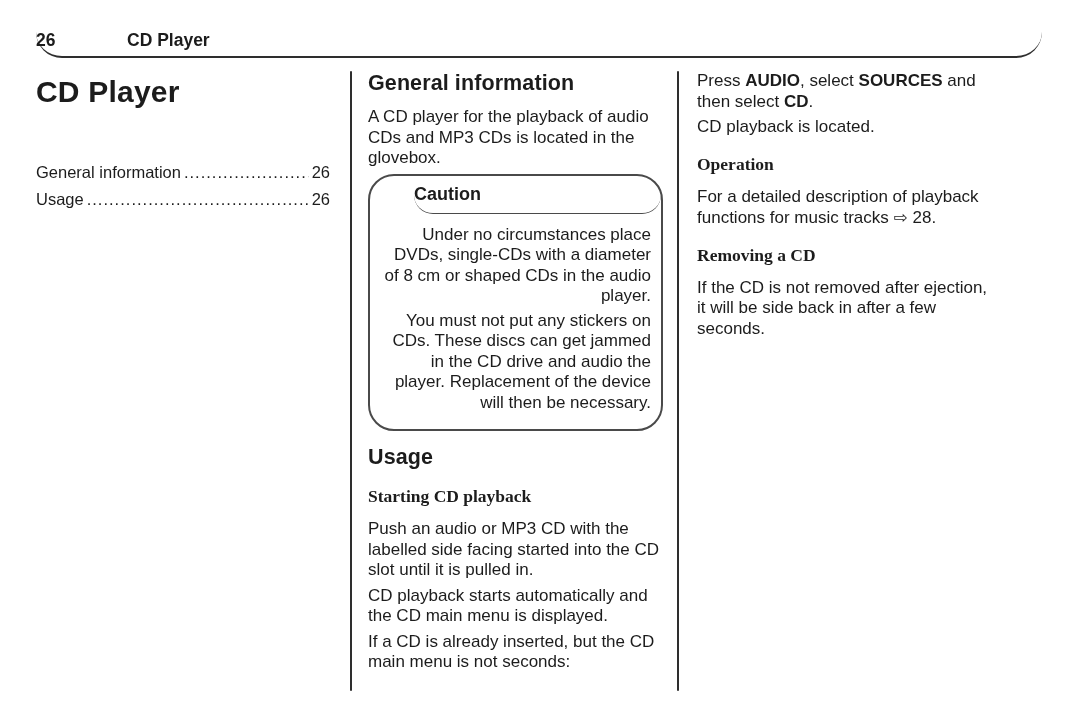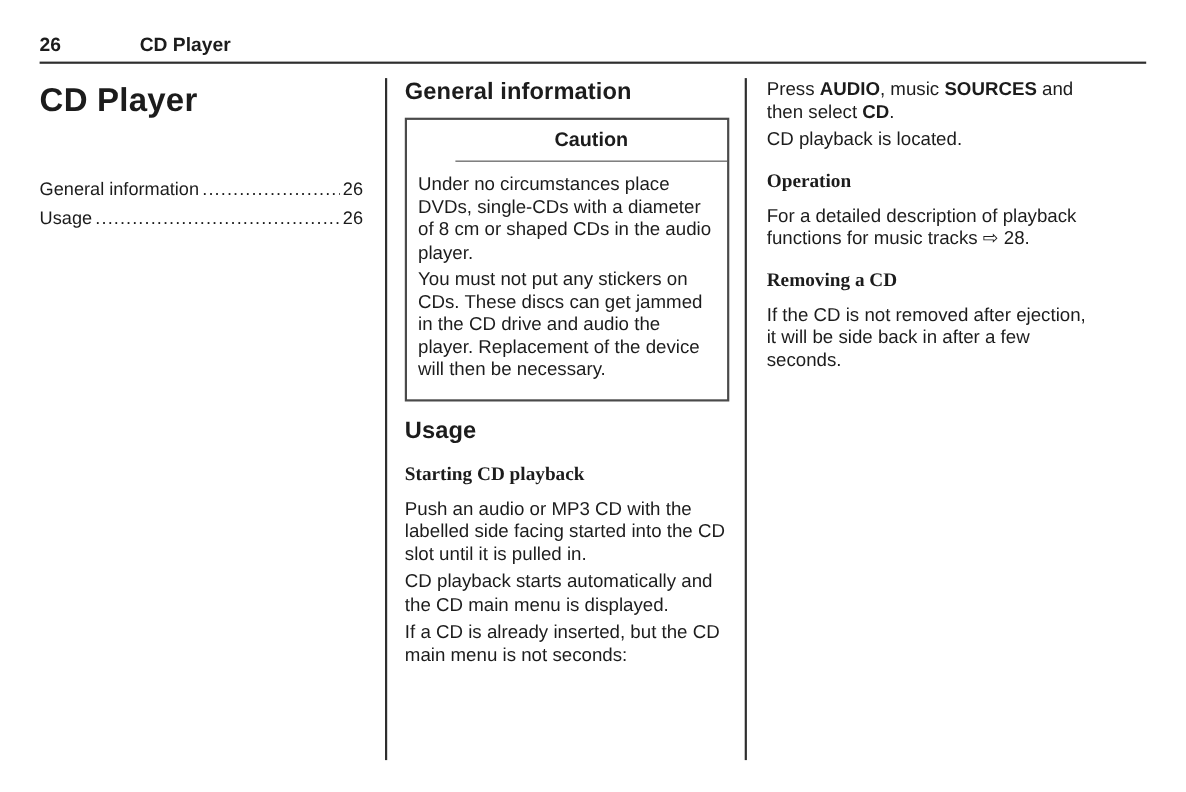--- a/index.html
+++ b/index.html
@@ -1,15 +1,15 @@
 <!DOCTYPE html>
 <html><head>
 <meta charset="utf-8">
 <style>
-  * { margin: 0; padding: 0; box-sizing: border-box; }
+  * { margin: 0; padding: 0; box-sizing: border-box; border-radius: 26px; }
   html, body { background: #ffffff; }
   .page {
     position: relative;
     width: 1078px;
     height: 720px;
     background: #ffffff;
     font-family: "Liberation Sans", "DejaVu Sans", sans-serif;
     color: #1c1c1c;
     overflow: hidden;
   }
@@ -76,29 +76,29 @@
     line-height: 20.5px;
     margin-bottom: 5px;
   }
   
   .caution-box {
     border: 2px solid #4a4a4a;
     margin-top: 3px;
     margin-bottom: 12px;
   }
   .caution-title {
-    text-align: center;
+    text-align: left;
     font-weight: bold;
     font-size: 18px;
     padding: 8px 0 8px 0;
     border-bottom: 1px solid #4a4a4a;
     margin-left: 44px;
   }
   .caution-body { padding: 11px 10px 12px 10px; }
-  .caution-body p.body { margin-bottom: 4px; }
+  .caution-body p.body { margin-bottom: 4px; text-align: right; }
   .usage-heading { margin-top: 14px; }
   .inline-icon { font-family: "DejaVu Sans", sans-serif; }
 </style>
 </head>
 <body>
 
 <div class="page">
 
   <div class="running-header">
     <span class="pagenum">26</span>
@@ -120,41 +120,42 @@
           <span class="toc-leader">........................................................................</span>
           <span class="toc-page">26</span>
         </div>
       </div>
     </div>
 
     <div class="vdivider"></div>
 
     <div class="col-mid">
       <h2 class="section">General information</h2>
+      <p class="body">A CD player for the playback of audio CDs and MP3 CDs is located in the glovebox.</p>
 
       <div class="caution-box">
         <div class="caution-title">Caution</div>
         <div class="caution-body">
           <p class="body">Under no circumstances place DVDs, single-CDs with a diameter of 8 cm or shaped CDs in the audio player.</p>
           <p class="body">You must not put any stickers on CDs. These discs can get jammed in the CD drive and audio the player. Replacement of the device will then be necessary.</p>
         </div>
       </div>
 
       <h2 class="section usage-heading">Usage</h2>
       <h3 class="sub">Starting CD playback</h3>
       <p class="body">Push an audio or MP3 CD with the labelled side facing started into the CD slot until it is pulled in.</p>
       <p class="body">CD playback starts automatically and the CD main menu is displayed.</p>
       <p class="body">If a CD is already inserted, but the CD main menu is not seconds:</p>
     </div>
 
     <div class="vdivider"></div>
 
     <div class="col-right">
       <div class="inner">
-        <p class="body"><span>Press </span><b>AUDIO</b><span>, music </span><b>SOURCES</b><span> and then select </span><b>CD</b><span>.</span></p>
+        <p class="body"><span>Press </span><b>AUDIO</b><span>, select </span><b>SOURCES</b><span> and then select </span><b>CD</b><span>.</span></p>
         <p class="body">CD playback is located.</p>
 
         <h3 class="sub">Operation</h3>
         <p class="body"><span>For a detailed description of playback functions for music tracks </span><span class="inline-icon">⇨</span><span> 28.</span></p>
 
         <h3 class="sub">Removing a CD</h3>
         <p class="body">If the CD is not removed after ejection, it will be side back in after a few seconds.</p>
       </div>
     </div>
 

